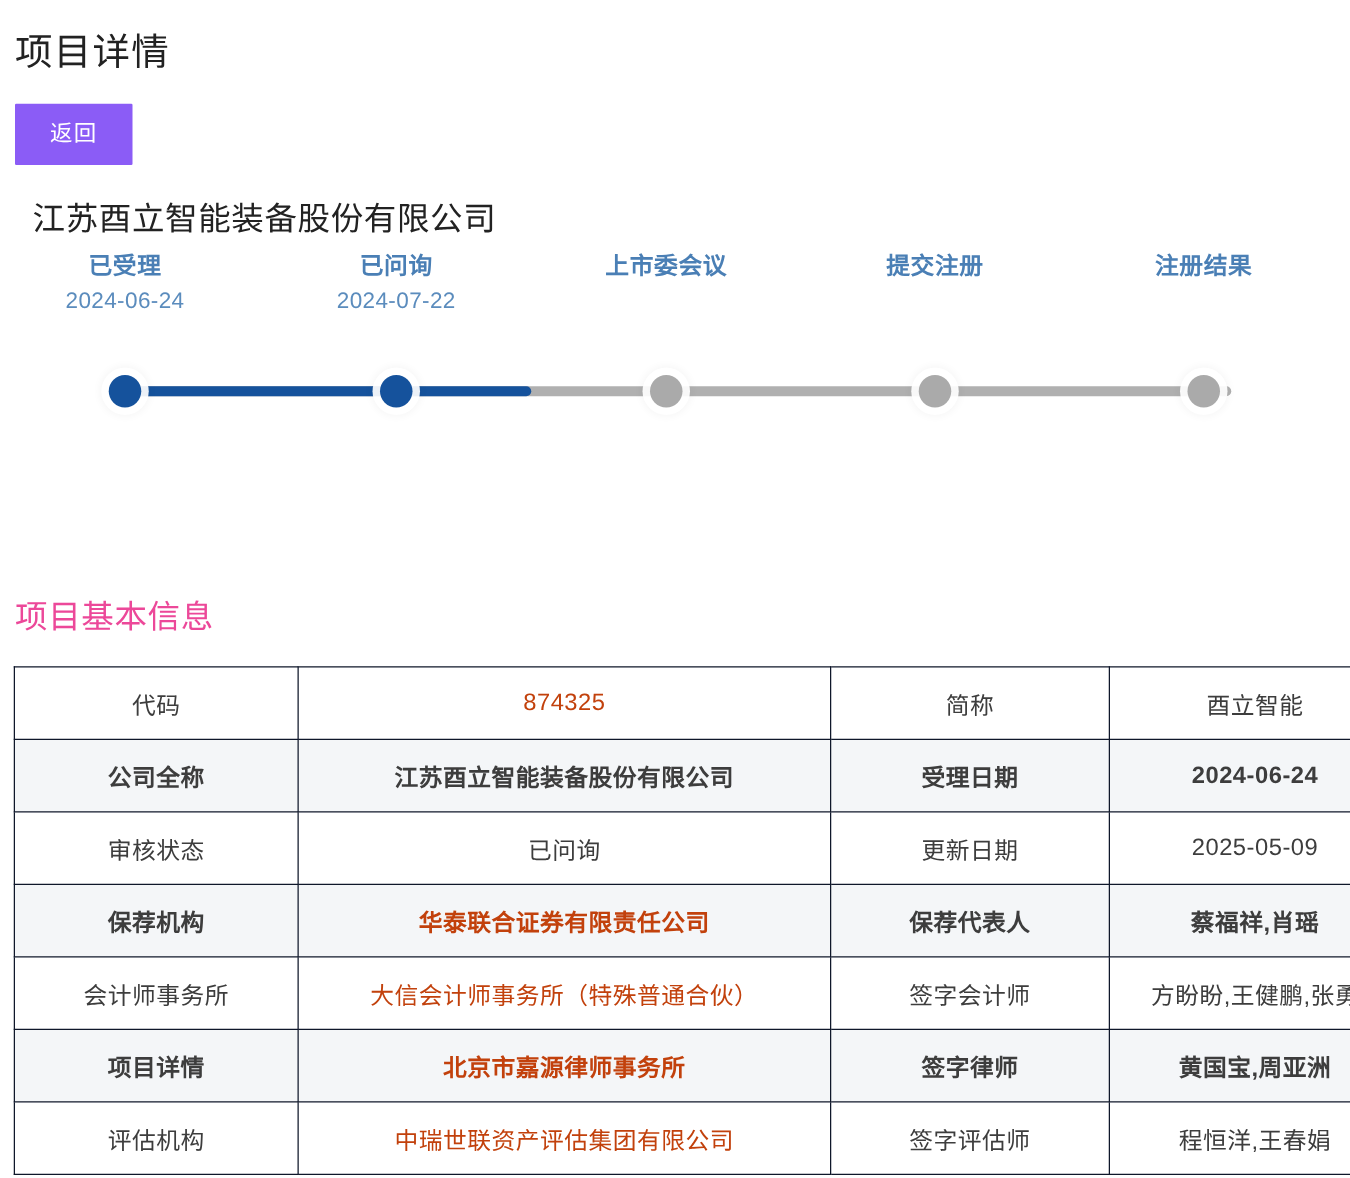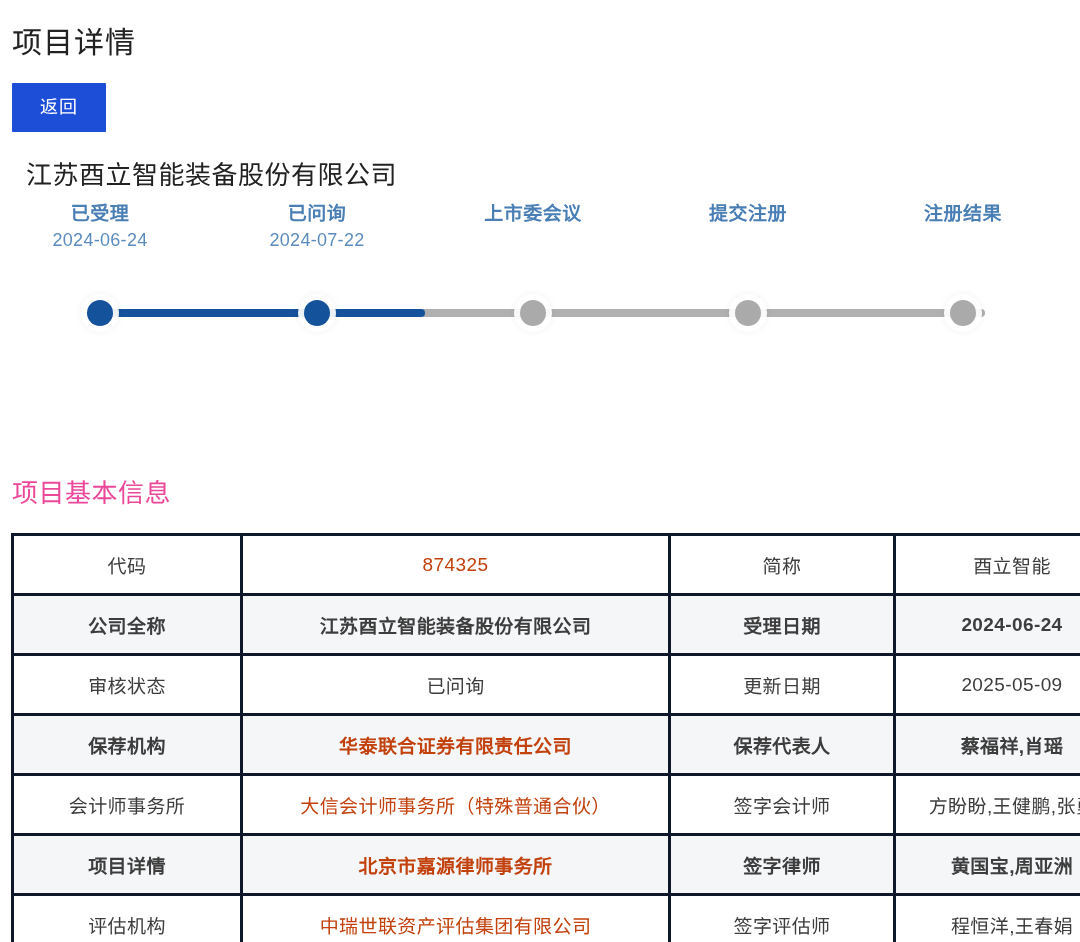--- a/index.html
+++ b/index.html
@@ -27,21 +27,21 @@
     letter-spacing: 1px;
     line-height: 1.25;
   }
 
   
   .back-btn-wrap {
     padding: 21px 0 0 12px;
   }
   .back-btn {
     display: inline-block;
-    background: #1d4ed8;
+    background: #8b5cf6;
     color: #ffffff;
     border: none;
     font-family: inherit;
     font-size: 18px;
     line-height: 1;
     padding: 15px 28px 16px 28px;
     cursor: pointer;
     letter-spacing: 1px;
     border-radius: 1px;
   }
@@ -142,21 +142,21 @@
     top: 533px;
     left: 11px;
     width: 1059px;
   }
   table.info-table {
     border-collapse: collapse;
     width: 100%;
     table-layout: fixed;
   }
   table.info-table td {
-    border: 3px solid #0f172a;
+    border: 1px solid #0f172a;
     height: 57px;
     padding: 0 6px;
     text-align: center;
     vertical-align: middle;
     font-size: 19px;
     color: #3d3d3d;
     letter-spacing: 0.4px;
     overflow: hidden;
     white-space: nowrap;
   }

